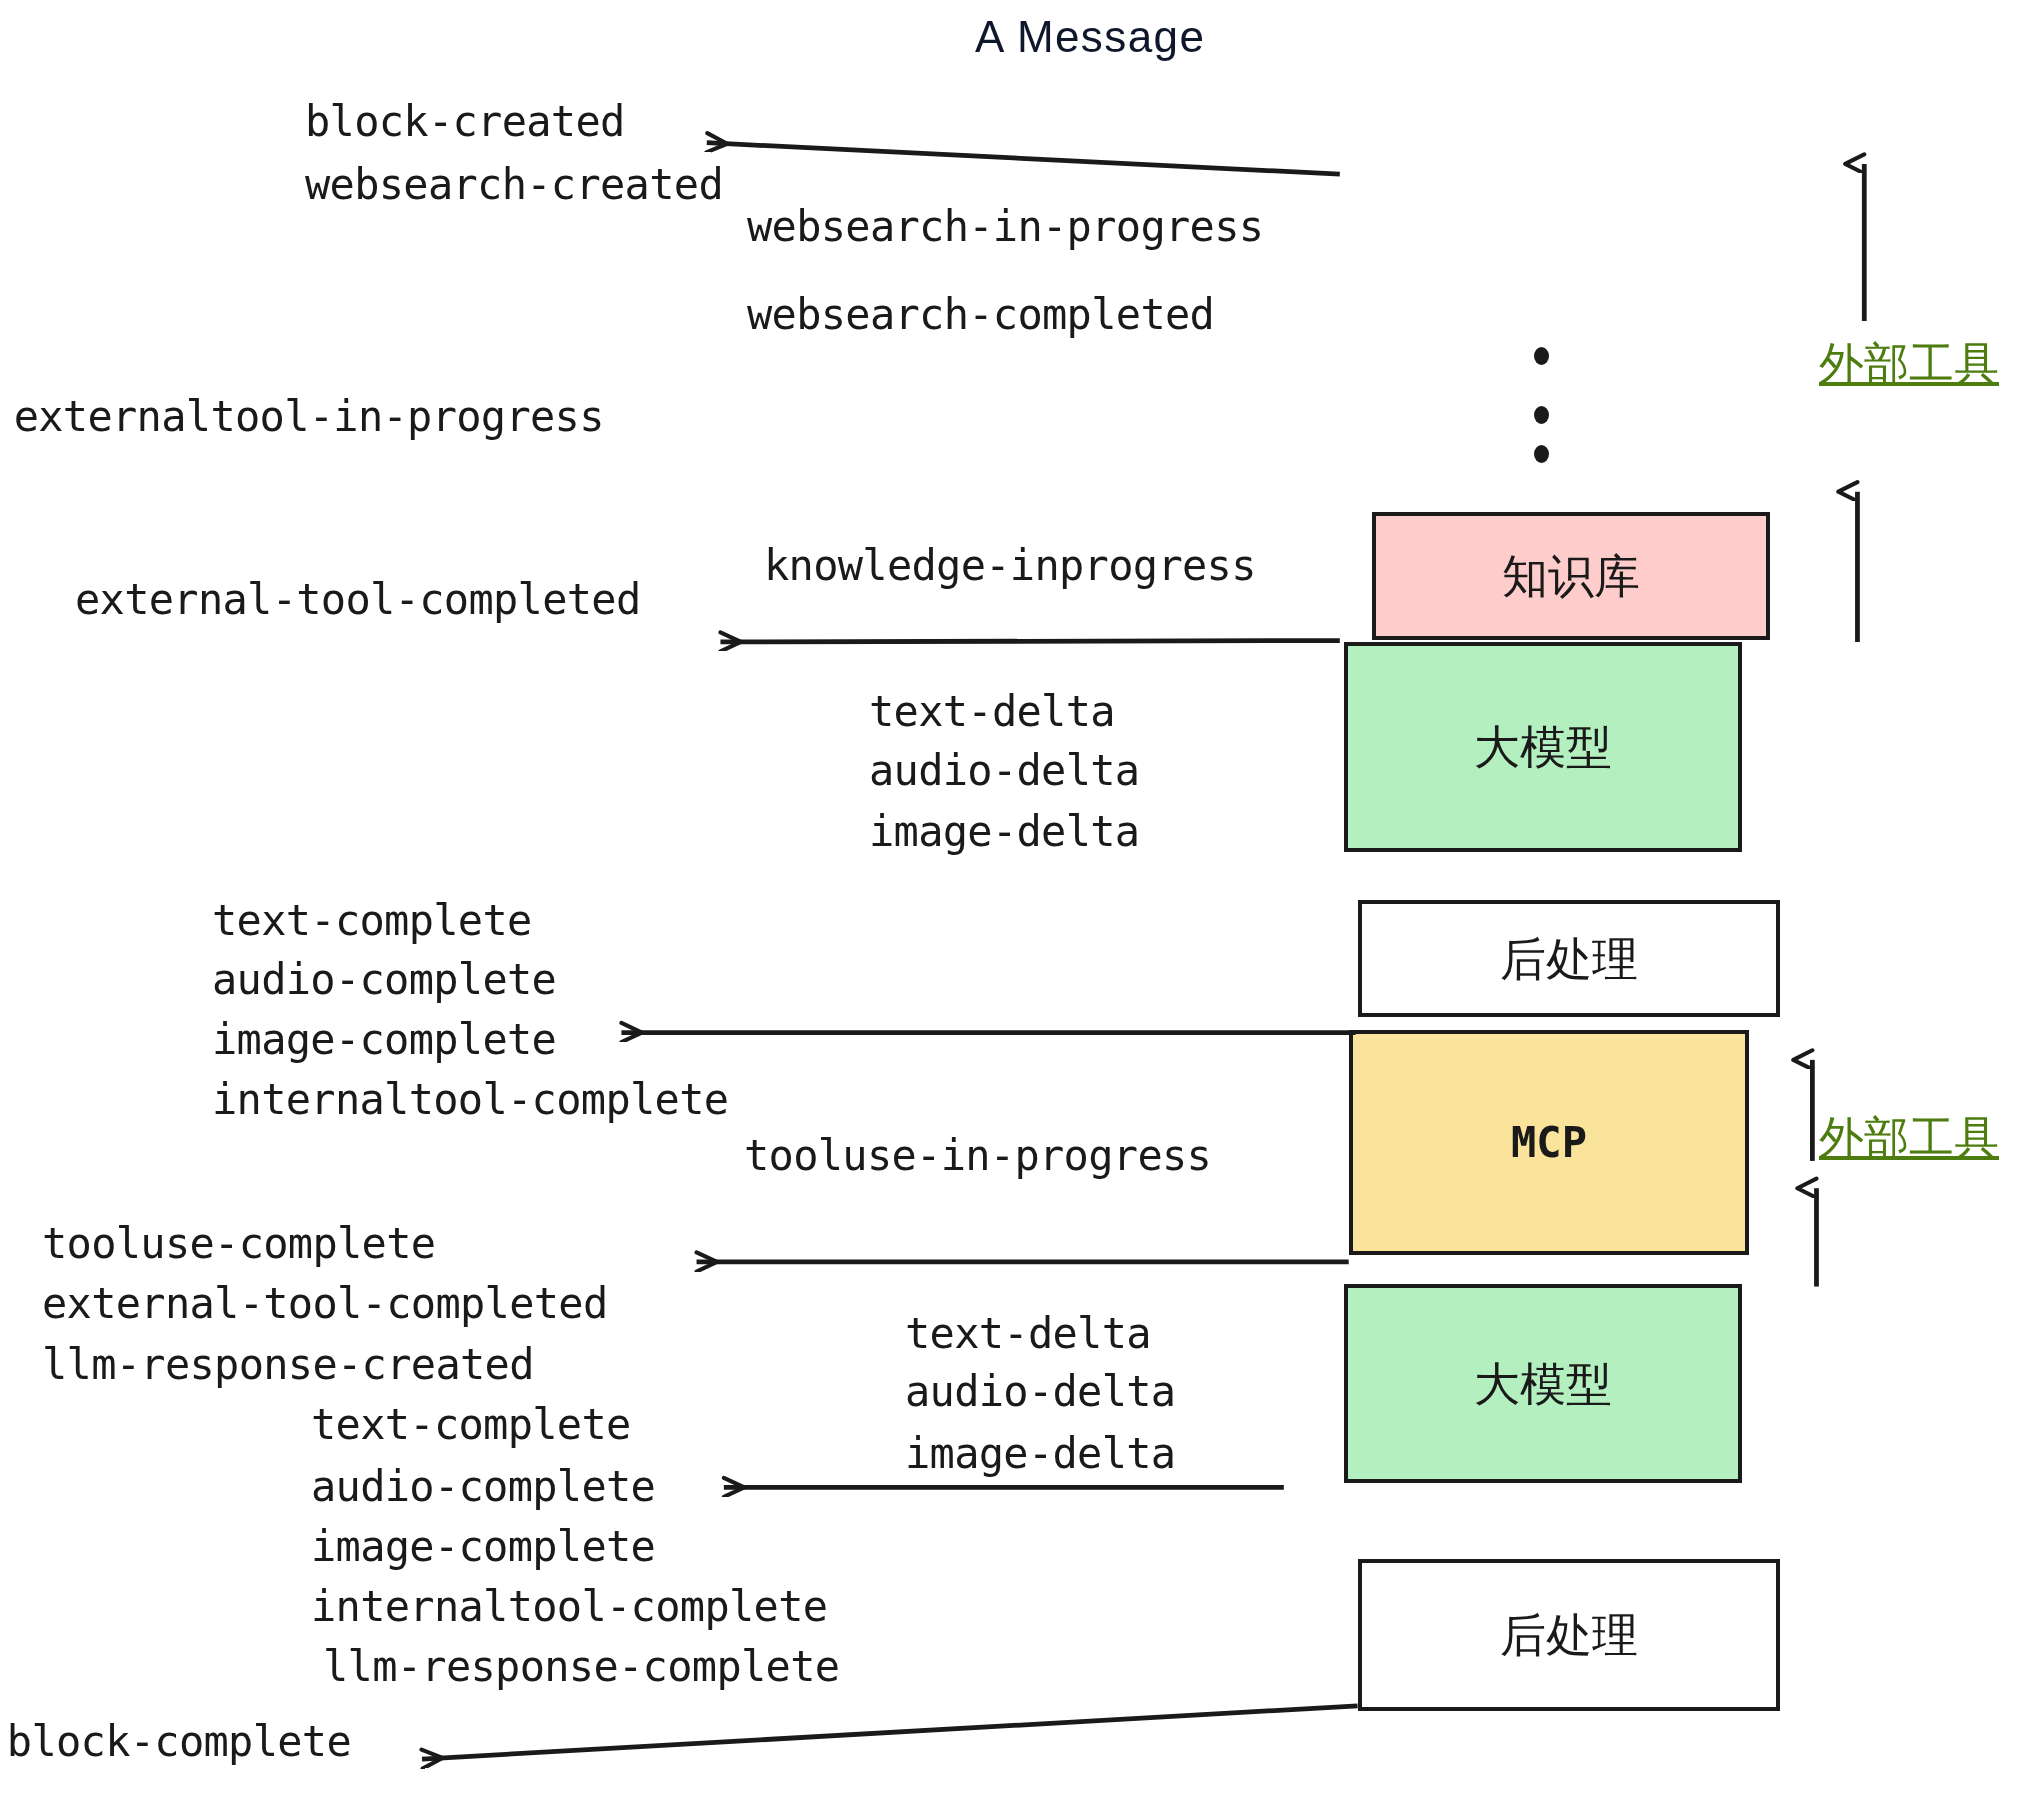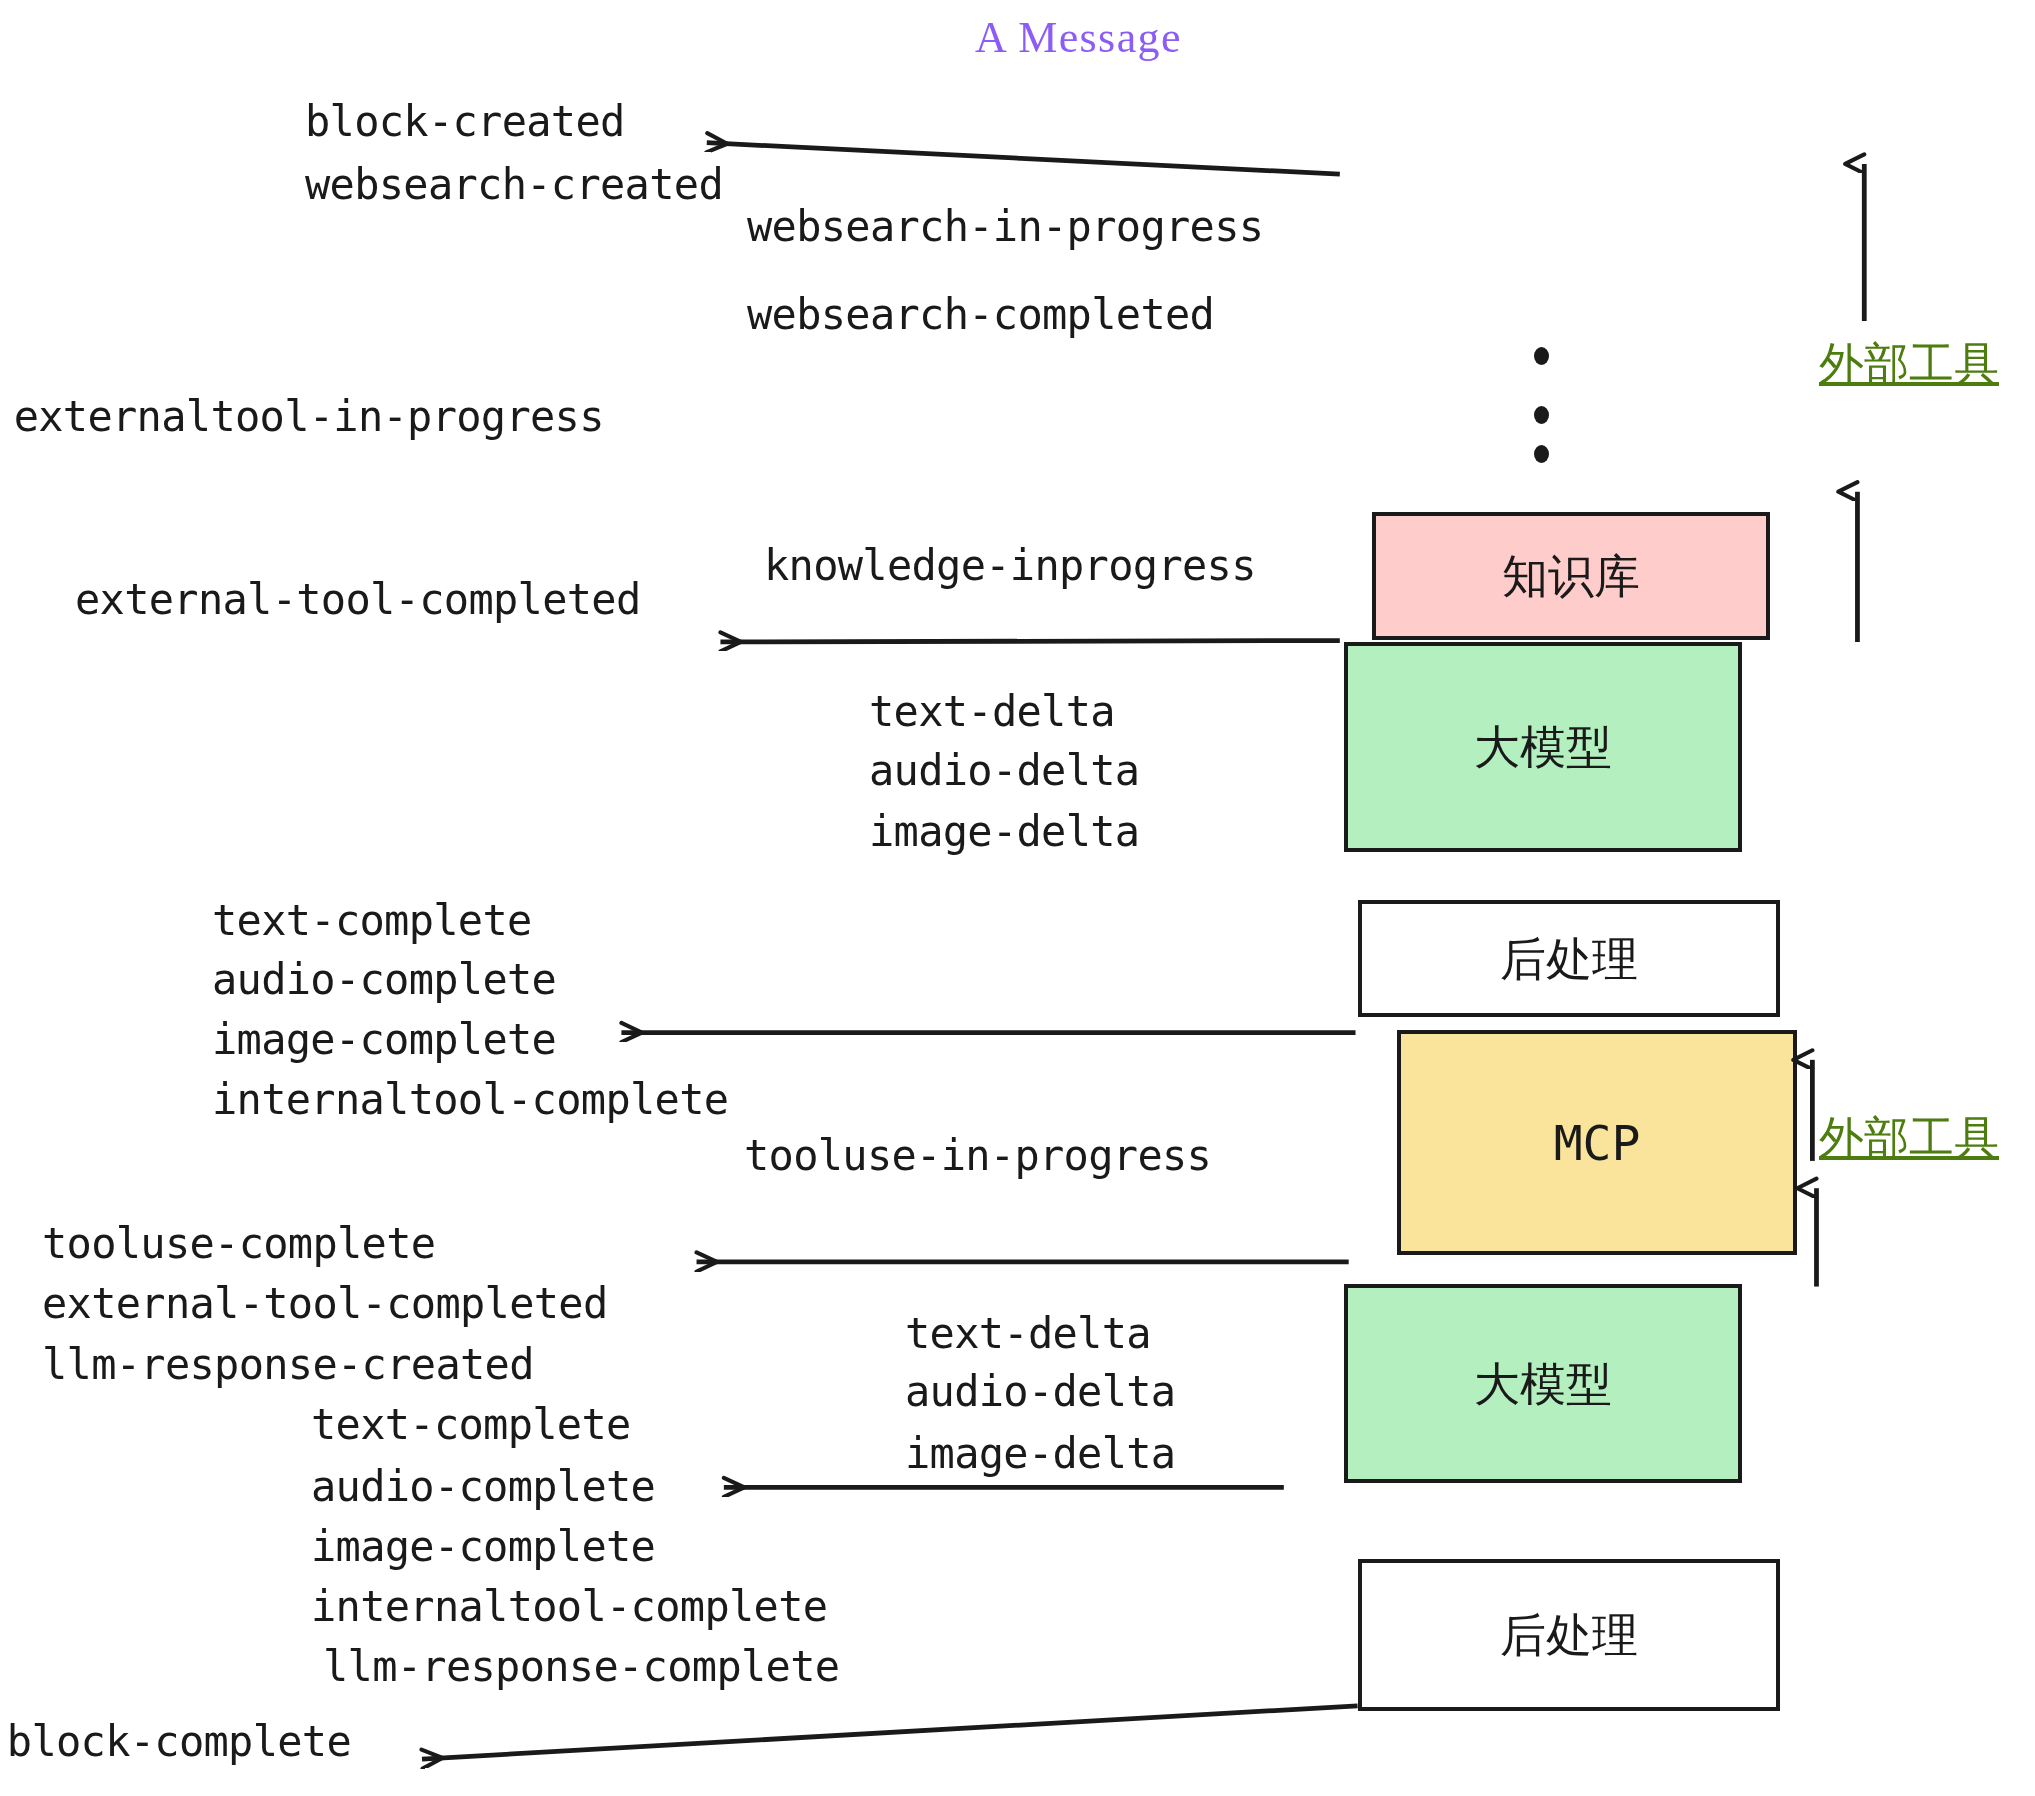--- a/index.html
+++ b/index.html
@@ -20,44 +20,43 @@
     position:absolute;
     font-family:"DejaVu Sans Mono","Liberation Mono",monospace;
     font-size:42px;
     letter-spacing:-0.7px;
     white-space:nowrap;
     color:#1a1a1a;
     line-height:1;
   }
   .title{
     position:absolute;
-    font-family:Liberation Serif, serif;
+    font-family:Liberation Sans, sans-serif;
     font-size:44px;
     letter-spacing:1.4px;
     white-space:nowrap;
-    color:#8b5cf6;
+    color:#0f172a;
   }
   
   .box{
     position:absolute;
     box-sizing:border-box;
     border:4.1px solid #1a1a1a;
     display:flex;
     align-items:center;
     justify-content:center;
     font-family:"DejaVu Sans","Liberation Sans",sans-serif;
     font-size:46px;
     color:#1a1a1a;
     line-height:1;
   }
   .box.mono{
     font-family:"DejaVu Sans Mono","Liberation Mono",monospace;
-    font-size:48px;
-    font-weight:normal;
-    margin-left:48px;
+    font-size:42px;
+    font-weight:bold;
   }
   
   .sidelabel{
     position:absolute;
     font-family:"DejaVu Sans","Liberation Sans",sans-serif;
     font-size:45px;
     white-space:nowrap;
     color:#4d7c0f;
     line-height:1;
     text-decoration:underline;

